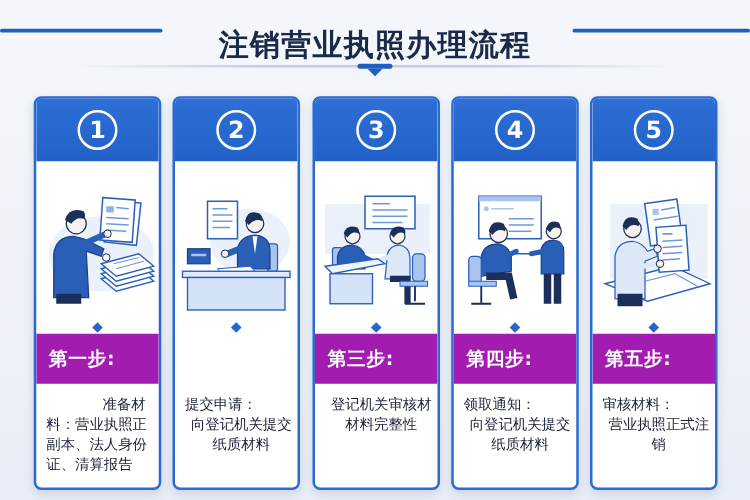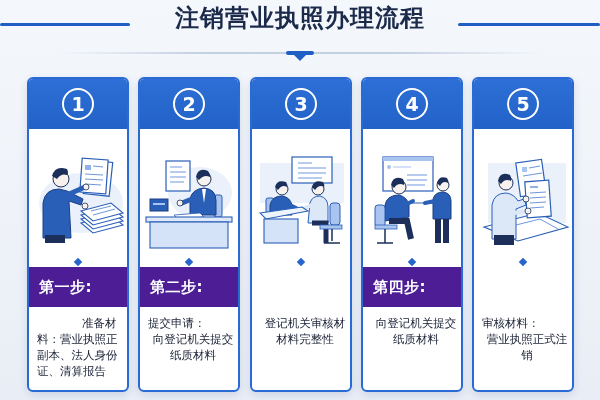--- a/index.html
+++ b/index.html
@@ -11,21 +11,21 @@
   }
   .title-wrap {
     position: absolute; left: 0; top: 0; width: 600px; height: 60px;
   }
   .title-line {
     position: absolute; top: 23px; height: 3px; background: #1f5fc4; border-radius: 2px;
   }
   .title-line.left { left: 0; width: 130px; }
   .title-line.right { left: 458px; width: 142px; }
   .title-text {
-    position: absolute; top: 2px; left: 0; width: 600px; text-align: center;
+    position: absolute; top: 20px; left: 0; width: 600px; text-align: center;
     font-size: 24px; font-weight: bold; color: #1b2a4a; letter-spacing: 1px; font-family: Liberation Mono, monospace;
   }
   .sub-line {
     position: absolute; top: 52px; left: 60px; width: 480px; height: 2px;
     background: linear-gradient(90deg, rgba(200,210,225,0) 0%, #c4cfdf 30%, #c4cfdf 70%, rgba(200,210,225,0) 100%);
   }
   .sub-mark {
     position: absolute; top: 51px; left: 286px; width: 28px; height: 4px; background: #1f5fc4; border-radius: 2px;
   }
   .sub-tri {
@@ -46,21 +46,21 @@
   .num-circle {
     width: 32px; height: 32px; border: 2px solid #ffffff; border-radius: 50%;
     color: #ffffff; font-size: 19px; font-weight: bold;
     display: flex; align-items: center; justify-content: center; line-height: 1;
   }
   .illus {
     position: absolute; left: 4px; top: 64px; width: 92px; height: 110px;
   }
   .step-band {
     position: absolute; left: 0; top: 188px; width: 100%; height: 40px;
-    background: #4c1d95; display: flex; align-items: center; padding-left: 10px;
+    background: #a21caf; display: flex; align-items: center; padding-left: 10px;
   }
   .notch {
     position: absolute; top: 186px; left: 39px; width: 0; height: 0;
     border-left: 10px solid transparent; border-right: 10px solid transparent; border-top: 9px solid #ffffff;
   }
   .notch-dot {
     position: absolute; top: 180px; left: 46px; width: 6px; height: 6px; background: #2565cc; transform: rotate(45deg);
   }
   .step-label { color: #ffffff; font-size: 15px; font-weight: bold; letter-spacing: 0.5px; }
   .desc {
@@ -142,23 +142,20 @@
       <path d="M48 56 L38 60" stroke="#2a5fb8" stroke-width="5" stroke-linecap="round"></path>
       <circle cx="36" cy="60" r="3" fill="#f7f2ee" stroke="#1c2f5a" stroke-width="0.8"></circle>
       <rect x="6" y="56" width="18" height="12" fill="#2a5fb8" stroke="#1c3f85" stroke-width="1"></rect>
       <rect x="9" y="60" width="12" height="2" fill="#a9c4ee"></rect>
       <path d="M30 72 L56 70 L60 74 L34 76 Z" fill="#ffffff" stroke="#2a5fb8" stroke-width="0.8"></path>
       <rect x="2" y="74" width="86" height="5" fill="#dfe9f8" stroke="#2a5fb8" stroke-width="1.1"></rect>
       <rect x="6" y="79" width="78" height="26" fill="#d4e3f8" stroke="#2a5fb8" stroke-width="1.1"></rect>
     </svg>
     <div class="notch"></div>
     <div class="notch-dot"></div>
-    <div class="step-band">
-      <span class="step-label">第二步:</span>
-    </div>
     <div class="desc">
       <span class="d-title">提交申请：</span>
       <span class="d-body">向登记机关提交纸质材料</span>
     </div>
   </div>
 
   <div class="card" style="left:250px;">
     <div class="card-head">
       <div class="num-circle">3</div>
     </div>
@@ -181,20 +178,23 @@
       <path d="M4 70 L46 64 L52 68 L10 76 Z" fill="#eef4fc" stroke="#2a5fb8" stroke-width="1.1"></path>
       <rect x="8" y="76" width="34" height="24" fill="#d4e3f8" stroke="#2a5fb8" stroke-width="1.1"></rect>
       <path d="M56 80 L70 80 L70 100" stroke="#1c2f5a" stroke-width="5" fill="none"></path>
       <rect x="74" y="60" width="10" height="22" rx="3" fill="#a9c4ee" stroke="#2a5fb8" stroke-width="1"></rect>
       <rect x="64" y="82" width="22" height="4" fill="#a9c4ee" stroke="#2a5fb8" stroke-width="0.8"></rect>
       <line x1="76" y1="86" x2="76" y2="98" stroke="#1c2f5a" stroke-width="1.5"></line>
       <line x1="68" y1="100" x2="84" y2="100" stroke="#1c2f5a" stroke-width="1.5"></line>
     </svg>
     <div class="notch"></div>
     <div class="notch-dot"></div>
+    <div class="step-band">
+      <span class="step-label">第三步:</span>
+    </div>
     <div class="desc">
       <span class="d-body">登记机关审核材材料完整性</span>
     </div>
   </div>
 
   <div class="card" style="left:361px;">
     <div class="card-head">
       <div class="num-circle">4</div>
     </div>
     <svg class="illus" viewBox="0 0 92 110">
@@ -221,20 +221,21 @@
       <path d="M68 58 L58 60" stroke="#2a5fb8" stroke-width="4" stroke-linecap="round"></path>
       <rect x="68" y="76" width="6" height="24" fill="#1c2f5a"></rect>
       <rect x="76" y="76" width="6" height="24" fill="#1c2f5a"></rect>
     </svg>
     <div class="notch"></div>
     <div class="notch-dot"></div>
     <div class="step-band">
       <span class="step-label">第四步:</span>
     </div>
     <div class="desc">
+      <span class="d-title">领取通知：</span>
       <span class="d-body">向登记机关提交纸质材料</span>
     </div>
   </div>
 
   <div class="card" style="left:472px;">
     <div class="card-head">
       <div class="num-circle">5</div>
     </div>
     <svg class="illus" viewBox="0 0 92 110">
       <rect x="10" y="20" width="78" height="60" fill="#eaf1fb"></rect>
@@ -253,19 +254,22 @@
       <circle cx="28" cy="40" r="7" fill="#f7f2ee" stroke="#1c2f5a" stroke-width="1"></circle>
       <path d="M20 38 Q22 28 32 32 Q34 36 33 38 Q27 35 23 41 Z" fill="#1c2f5a"></path>
       <path d="M14 96 L14 62 Q16 50 28 50 Q36 51 40 58 L46 56 L48 62 L38 66 L38 96 Z" fill="#dce8f8" stroke="#2a5fb8" stroke-width="1"></path>
       <path d="M36 70 L48 68" stroke="#dce8f8" stroke-width="4" stroke-linecap="round"></path>
       <circle cx="48" cy="56" r="3" fill="#f7f2ee" stroke="#1c2f5a" stroke-width="0.8"></circle>
       <circle cx="50" cy="68" r="3" fill="#f7f2ee" stroke="#1c2f5a" stroke-width="0.8"></circle>
       <rect x="16" y="92" width="20" height="10" fill="#1c2f5a"></rect>
     </svg>
     <div class="notch"></div>
     <div class="notch-dot"></div>
+    <div class="step-band">
+      <span class="step-label">第五步:</span>
+    </div>
     <div class="desc">
       <span class="d-title">审核材料：</span>
       <span class="d-body">营业执照正式注销</span>
     </div>
   </div>
 
 </div>
 
 </body></html>

